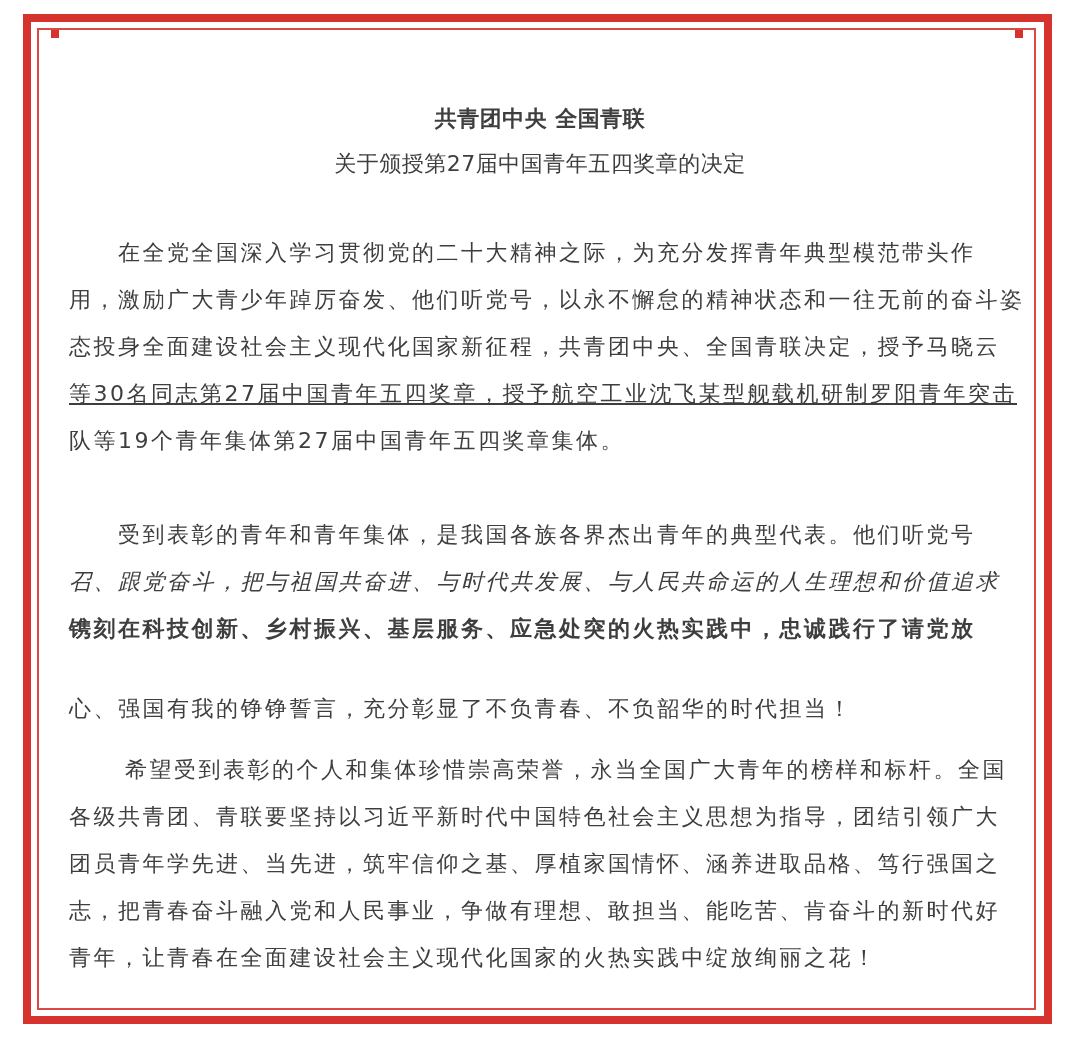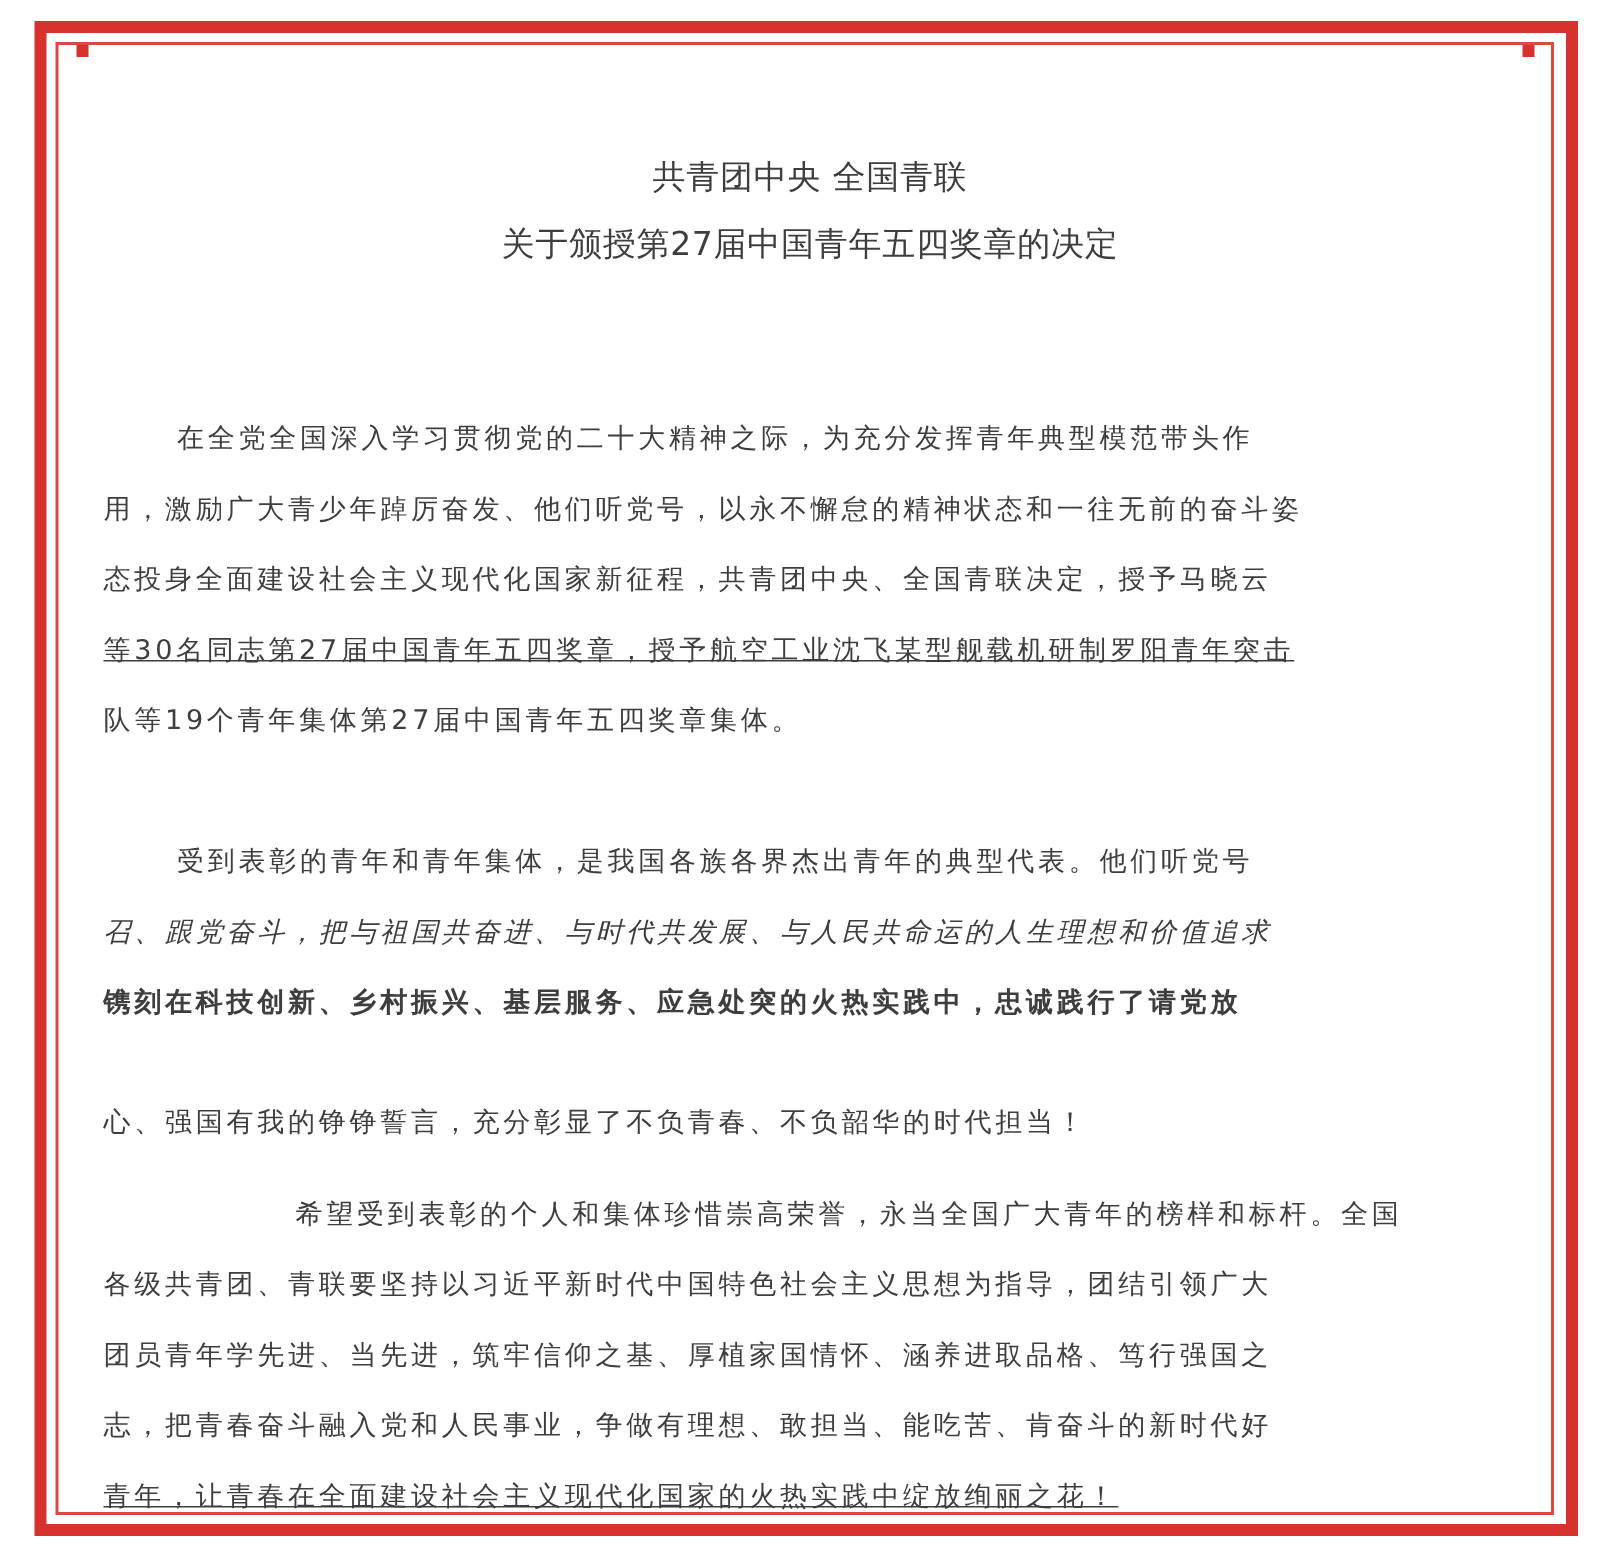--- a/index.html
+++ b/index.html
@@ -50,38 +50,37 @@
     text-align: center;
     font-size: 22px;
     line-height: 30px;
     white-space: nowrap;
     letter-spacing: 0.5px;
   }
   .body-line {
     position: absolute;
     left: 69px;
     width: 945px;
-    font-size: 18px;
+    font-size: 22px;
     line-height: 30px;
     white-space: nowrap;
     letter-spacing: 2.5px;
-    margin-top: 40px;
   }
   .body-line.indent { left: 118px; width: 896px; }
 </style>
 </head>
 <body>
 
 <div class="outer-frame"></div>
 <div class="inner-frame"></div>
 <div class="corner-square left"></div>
 <div class="corner-square right"></div>
 
 <div>
-  <div class="title-line" style="top:104px;">共青团中央 全国青联</div>
+  <div class="title-line" style="top:104px;font-weight:bold;">共青团中央 全国青联</div>
   <div class="title-line" style="top:149px;">关于颁授第27届中国青年五四奖章的决定</div>
 </div>
 
 <div>
   <div class="body-line indent" style="top:238px;">在全党全国深入学习贯彻党的二十大精神之际，为充分发挥青年典型模范带头作</div>
   <div class="body-line" style="top:285px;">用，激励广大青少年踔厉奋发、他们听党号，以永不懈怠的精神状态和一往无前的奋斗姿</div>
   <div class="body-line" style="top:332px;">态投身全面建设社会主义现代化国家新征程，共青团中央、全国青联决定，授予马晓云</div>
   <div class="body-line" style="top:379px;text-decoration:underline;">等30名同志第27届中国青年五四奖章，授予航空工业沈飞某型舰载机研制罗阳青年突击</div>
   <div class="body-line" style="top:426px;">队等19个青年集体第27届中国青年五四奖章集体。</div>
 </div>
@@ -91,14 +90,14 @@
   <div class="body-line" style="top:567px;font-style:italic;">召、跟党奋斗，把与祖国共奋进、与时代共发展、与人民共命运的人生理想和价值追求</div>
   <div class="body-line" style="top:614px;font-weight:bold;">镌刻在科技创新、乡村振兴、基层服务、应急处突的火热实践中，忠诚践行了请党放</div>
   <div class="body-line" style="top:694px;">心、强国有我的铮铮誓言，充分彰显了不负青春、不负韶华的时代担当！</div>
 </div>
 
 <div>
   <div class="body-line indent" style="top:755px;text-align:center;">希望受到表彰的个人和集体珍惜崇高荣誉，永当全国广大青年的榜样和标杆。全国</div>
   <div class="body-line" style="top:802px;">各级共青团、青联要坚持以习近平新时代中国特色社会主义思想为指导，团结引领广大</div>
   <div class="body-line" style="top:849px;">团员青年学先进、当先进，筑牢信仰之基、厚植家国情怀、涵养进取品格、笃行强国之</div>
   <div class="body-line" style="top:896px;">志，把青春奋斗融入党和人民事业，争做有理想、敢担当、能吃苦、肯奋斗的新时代好</div>
-  <div class="body-line" style="top:943px;text-decoration:underline;">青年，让青春在全面建设社会主义现代化国家的火热实践中绽放绚丽之花！</div>
+  <div class="body-line" style="top:943px;">青年，让青春在全面建设社会主义现代化国家的火热实践中绽放绚丽之花！</div>
 </div>
 
 </body></html>

